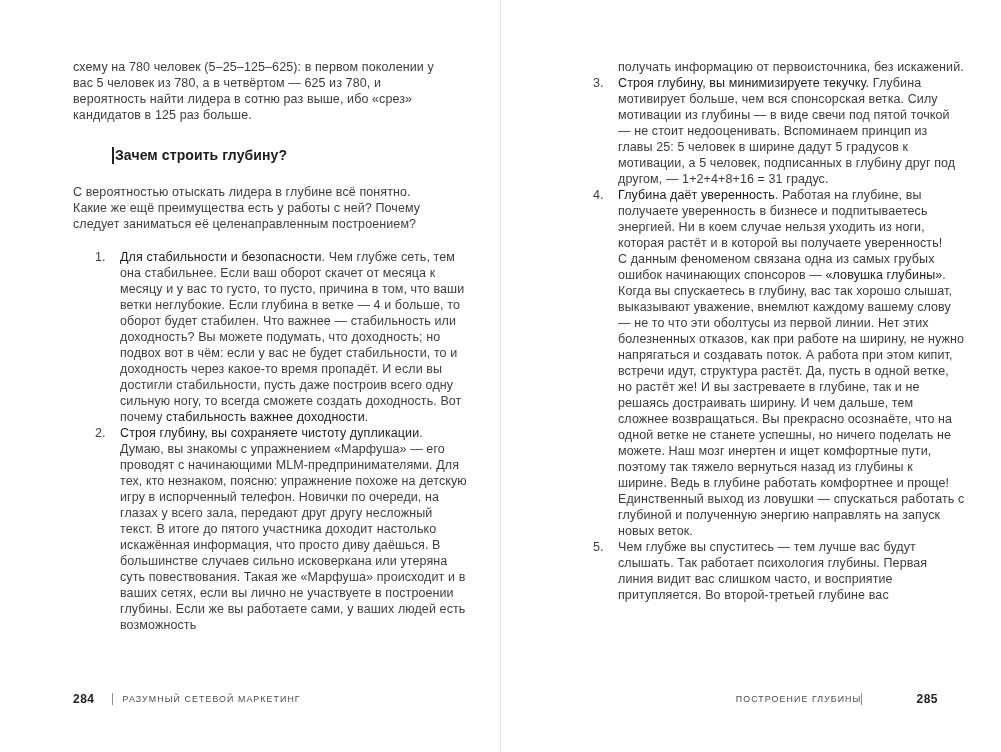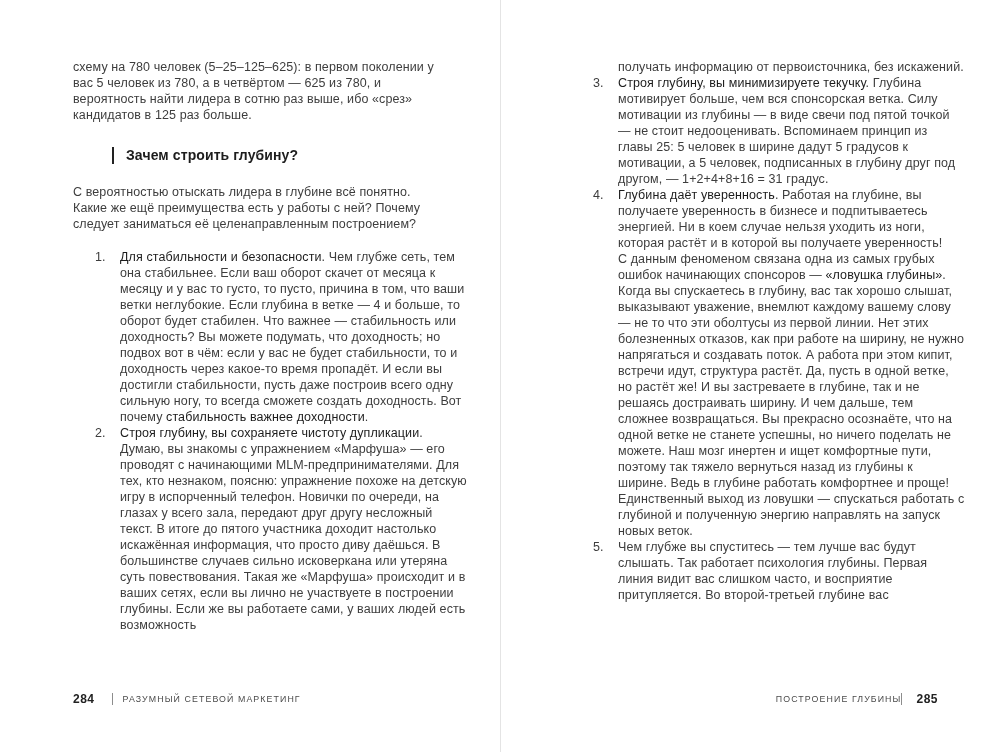--- a/index.html
+++ b/index.html
@@ -10,21 +10,21 @@
     font-size:12.5px; line-height:16px; letter-spacing:0.1px;
   }
   .seam { position:absolute; left:500px; top:0; width:1px; height:752px; background:#e4e4e4; }
   .page { position:absolute; top:0; height:752px; box-sizing:border-box; }
   .page-left  { left:0;   width:500px; padding:59px 25px 0 63px;margin-left:10px; }
   .page-right { left:501px; width:500px; padding:59px 28px 0 92px; }
 
   p { margin:0; }
   .top-paragraph { width:375px; }
   .section-heading {
-    margin:24px 0 20px 39px; padding-left:12px;
+    margin:24px 0 20px 39px; padding-left:1px;
     border-left:2.5px solid #222222;
     font-size:14px; font-weight:bold; color:#1d1d1d; line-height:17px;
   }
   .lead-paragraph { width:375px; margin-bottom:17px; }
 
   .numbered-list { }
   .li { display:flex; align-items:flex-start; }
   .page-left .li-num { margin-left:22px; }
   .li-num { width:25px; flex:none; }
   .li-body { width:347px; flex:none; }
@@ -37,21 +37,21 @@
   }
   .page-left  .footer { padding-left:63px; box-sizing:border-box; }
   .page-right .footer { padding:0 63px 0 69px; box-sizing:border-box; justify-content:flex-end; }
   .page-num { font-size:12px; font-weight:bold; color:#222222; letter-spacing:0.5px; }
   .footer-bar { width:1px; height:12px; background:#8d8d8d; flex:none; }
   .page-left  .footer-bar { margin:0 10px 0 17px; }
   .page-right .footer-bar { margin-right:14px; }
   .running-title {
     font-size:8.8px; letter-spacing:1.1px; color:#4a4a4a; text-transform:uppercase;
   }
-  .footer-right-group { display:flex; align-items:center; }
+  .footer-right-group { display:flex; align-items:center;gap:40px; }
 </style>
 </head>
 <body>
 
 <div class="spread">
 
   <div class="page page-left">
     <p class="top-paragraph">схему на 780 человек (5–25–125–625): в первом поколении у вас 5 человек из 780, а в четвёртом — 625 из 780, и вероятность найти лидера в сотню раз выше, ибо «срез» кандидатов в 125 раз больше.</p>
 
     <h2 class="section-heading">Зачем строить глубину?</h2>

